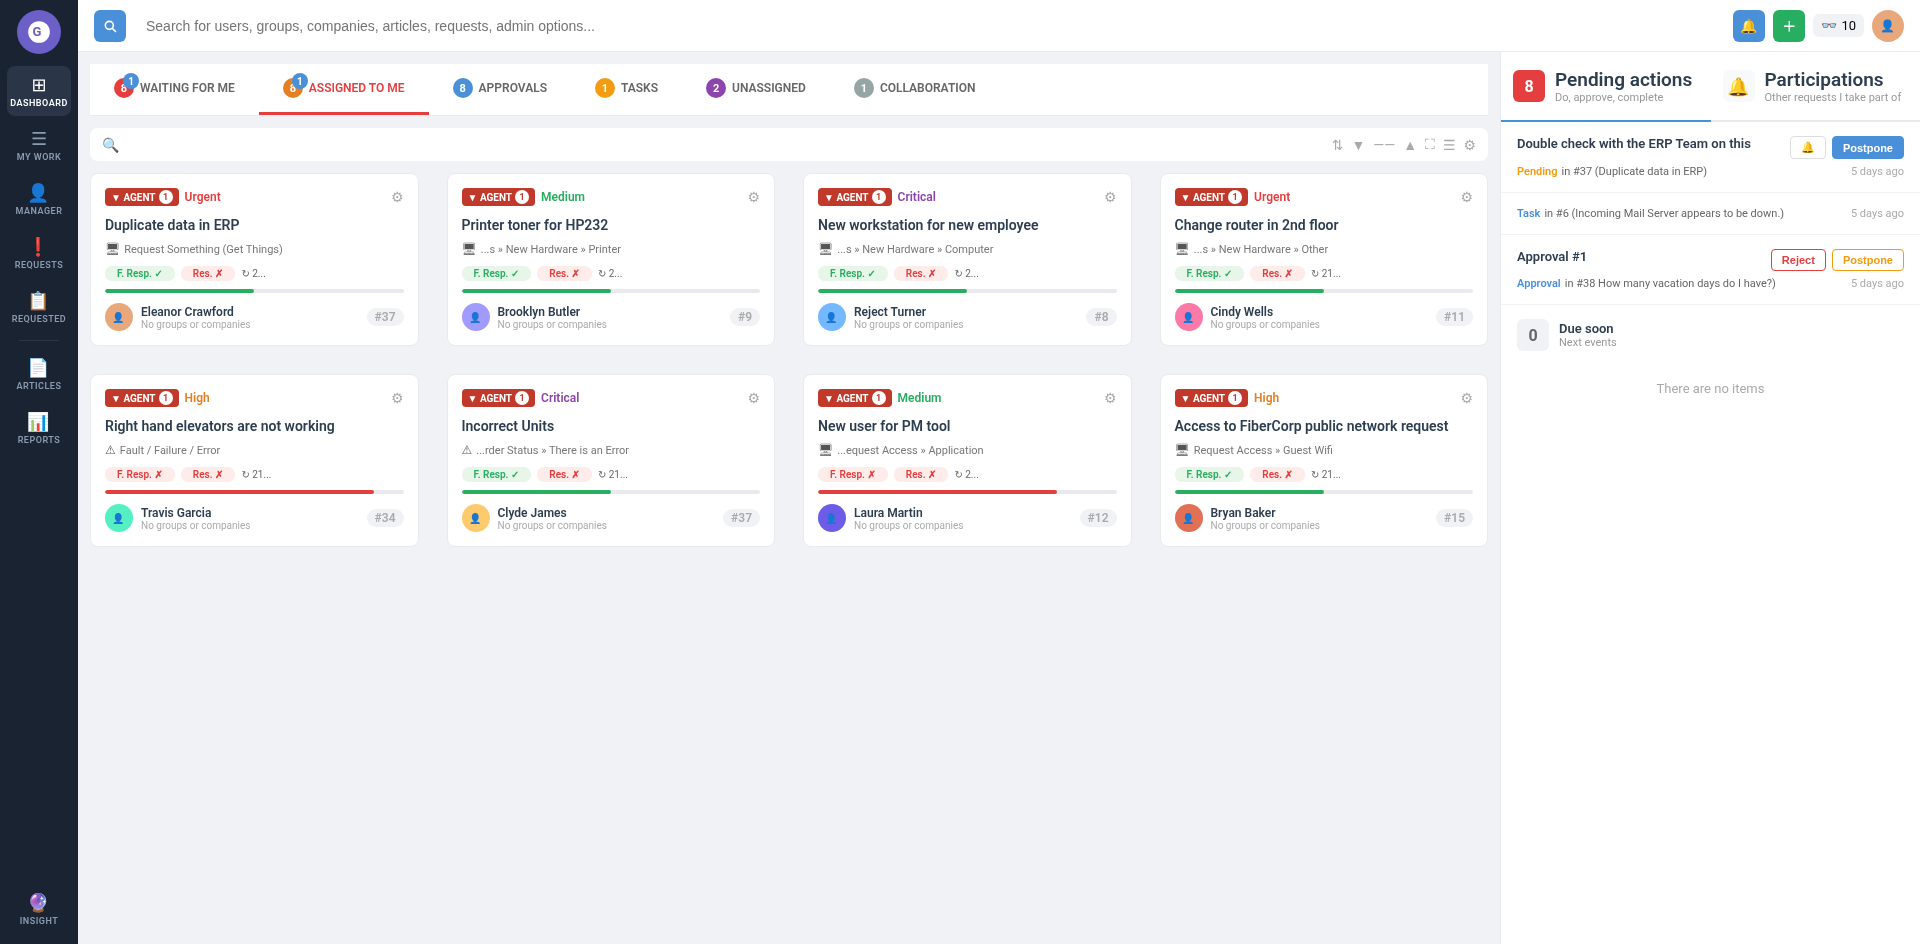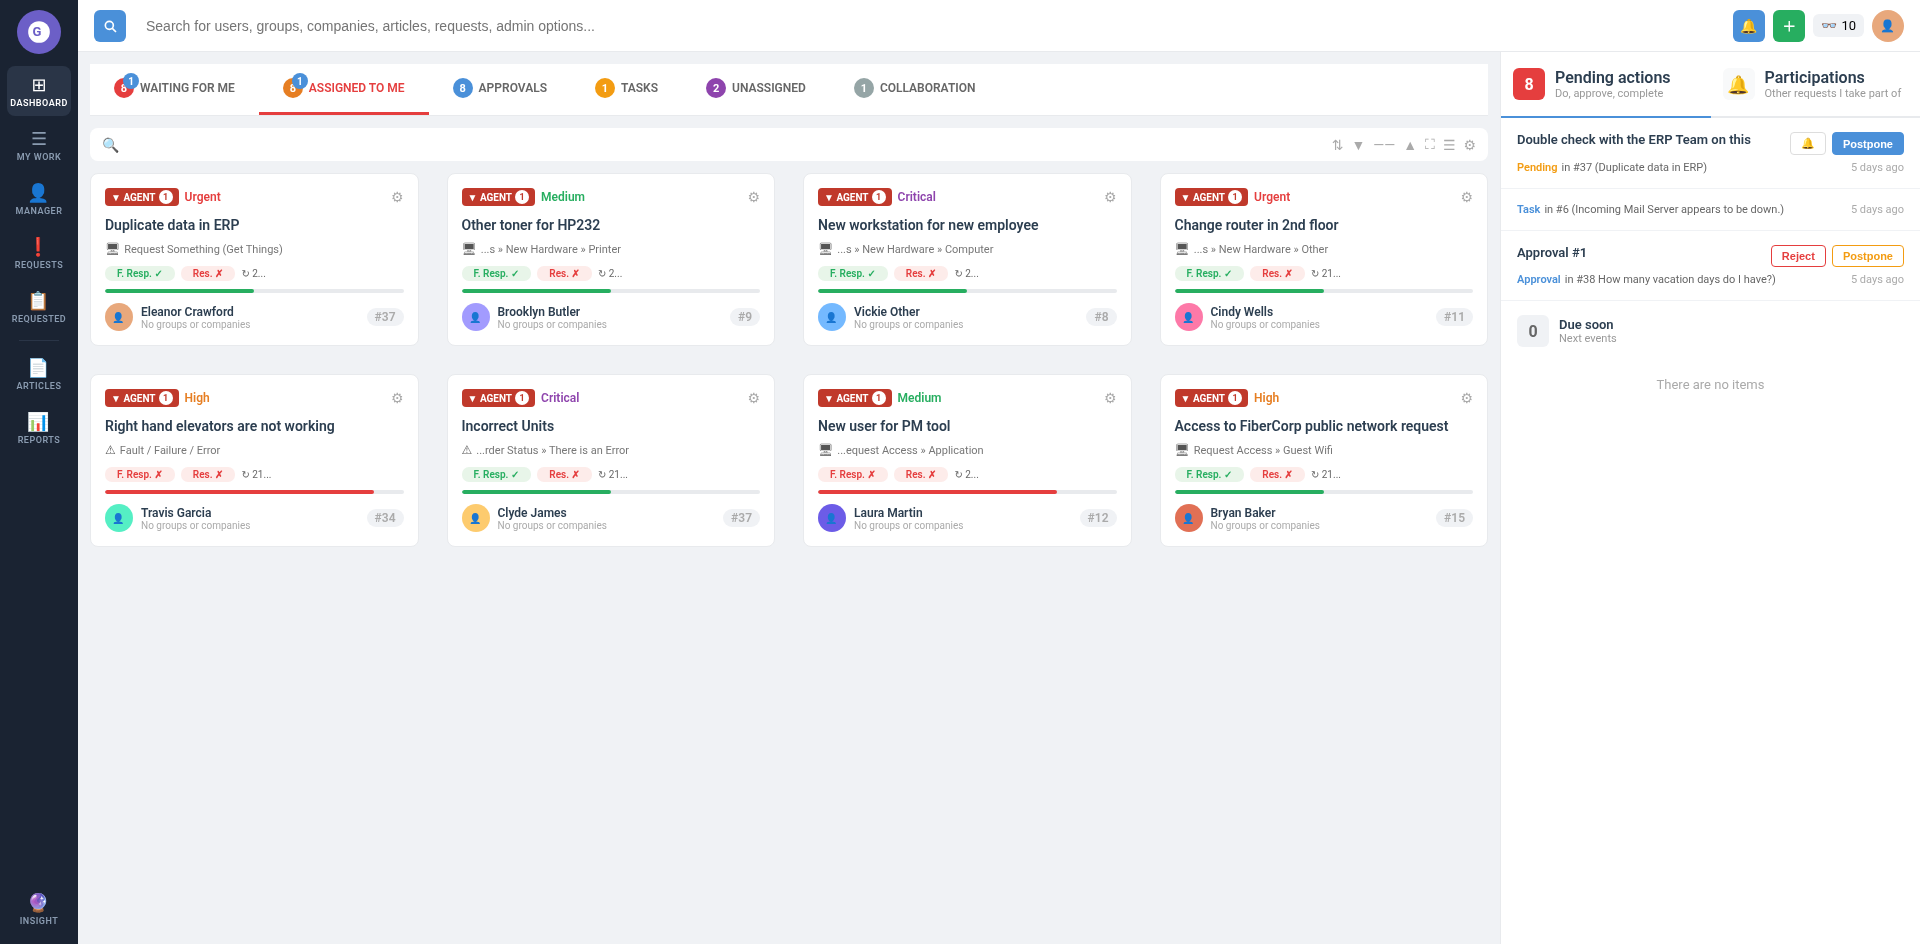--- a/index.html
+++ b/index.html
@@ -87,21 +87,21 @@
     .user-name { font-size: 12px; font-weight: 600; color: #2c3e50; }
     .user-company { font-size: 10px; color: #aaa; }
     .ticket-num { font-size: 12px; color: #aaa; background: #f0f2f5; border-radius: 12px; padding: 2px 8px; font-weight: 600; }
 
     
     .right-panel { width: 420px; background: white; border-left: 1px solid #e8eaed; overflow-y: auto; flex-shrink: 0; }
     .right-panel-header { display: flex; padding: 0; }
     .right-panel-tab { flex: 1; padding: 16px 12px; display: flex; align-items: center; gap: 10px; cursor: pointer; border-bottom: 2px solid #e8eaed; }
     .right-panel-tab.active { border-bottom-color: #4a90d9; }
     .rp-badge { width: 32px; height: 32px; border-radius: 6px; background: #e53e3e; color: white; display: flex; align-items: center; justify-content: center; font-size: 16px; font-weight: 700; flex-shrink: 0; }
-    .rp-title { font-size: 16px; font-weight: 600; color: #2c3e50; }
+    .rp-title { font-size: 19px; font-weight: 600; color: #2c3e50; }
     .rp-subtitle { font-size: 11px; color: #999; }
     .rp-bell { width: 32px; height: 32px; border-radius: 6px; background: #f8f9fa; color: #666; display: flex; align-items: center; justify-content: center; font-size: 18px; flex-shrink: 0; }
 
     .action-item { padding: 14px 16px; border-bottom: 1px solid #f0f2f5; }
     .action-title { font-size: 13px; font-weight: 600; color: #2c3e50; margin-bottom: 6px; display: flex; align-items: flex-start; justify-content: space-between; gap: 8px; }
     .action-btns { display: flex; gap: 6px; flex-shrink: 0; }
     .action-btn { font-size: 11px; font-weight: 600; padding: 4px 10px; border-radius: 4px; cursor: pointer; display: flex; align-items: center; gap: 4px; border: 1px solid #ddd; background: white; }
     .action-btn.blue { background: #4a90d9; color: white; border-color: #4a90d9; }
     .action-btn.green { background: #27ae60; color: white; border-color: #27ae60; }
     .action-btn.red { background: white; color: #e53e3e; border-color: #e53e3e; }
@@ -272,21 +272,21 @@
     </div>
   </div>
           <div class="card">
     <div class="card-header">
       <div class="agent-badge">
         ▼ AGENT <span class="num">1</span>
       </div>
       <span class="priority-label priority-medium">Medium</span>
       <span class="card-gear">⚙</span>
     </div>
-    <div class="card-title">Other toner for HP232</div>
+    <div class="card-title">Printer toner for HP232</div>
     <div class="card-category">
       <span class="cat-icon">🖥</span>
       ...s » New Hardware » Printer
     </div>
     <div class="card-stats">
       <span class="stat-pill stat-green">F. Resp. ✓</span>
       <span class="stat-pill stat-red">Res. ✗</span>
       <span class="stat-counter">↻ 2...</span>
     </div>
     <div class="progress-bar">
@@ -318,21 +318,21 @@
       <span class="stat-pill stat-green">F. Resp. ✓</span>
       <span class="stat-pill stat-red">Res. ✗</span>
       <span class="stat-counter">↻ 2...</span>
     </div>
     <div class="progress-bar">
       <div class="progress-fill progress-green" style="width:50%"></div>
     </div>
     <div class="card-footer">
       <div class="user-avatar" style="background:#74b9ff">👤</div>
       <div class="user-info">
-        <div class="user-name">Vickie Other</div>
+        <div class="user-name">Reject Turner</div>
         <div class="user-company">No groups or companies</div>
       </div>
       <span class="ticket-num">#8</span>
     </div>
   </div>
           <div class="card">
     <div class="card-header">
       <div class="agent-badge">
         ▼ AGENT <span class="num">1</span>
       </div>

